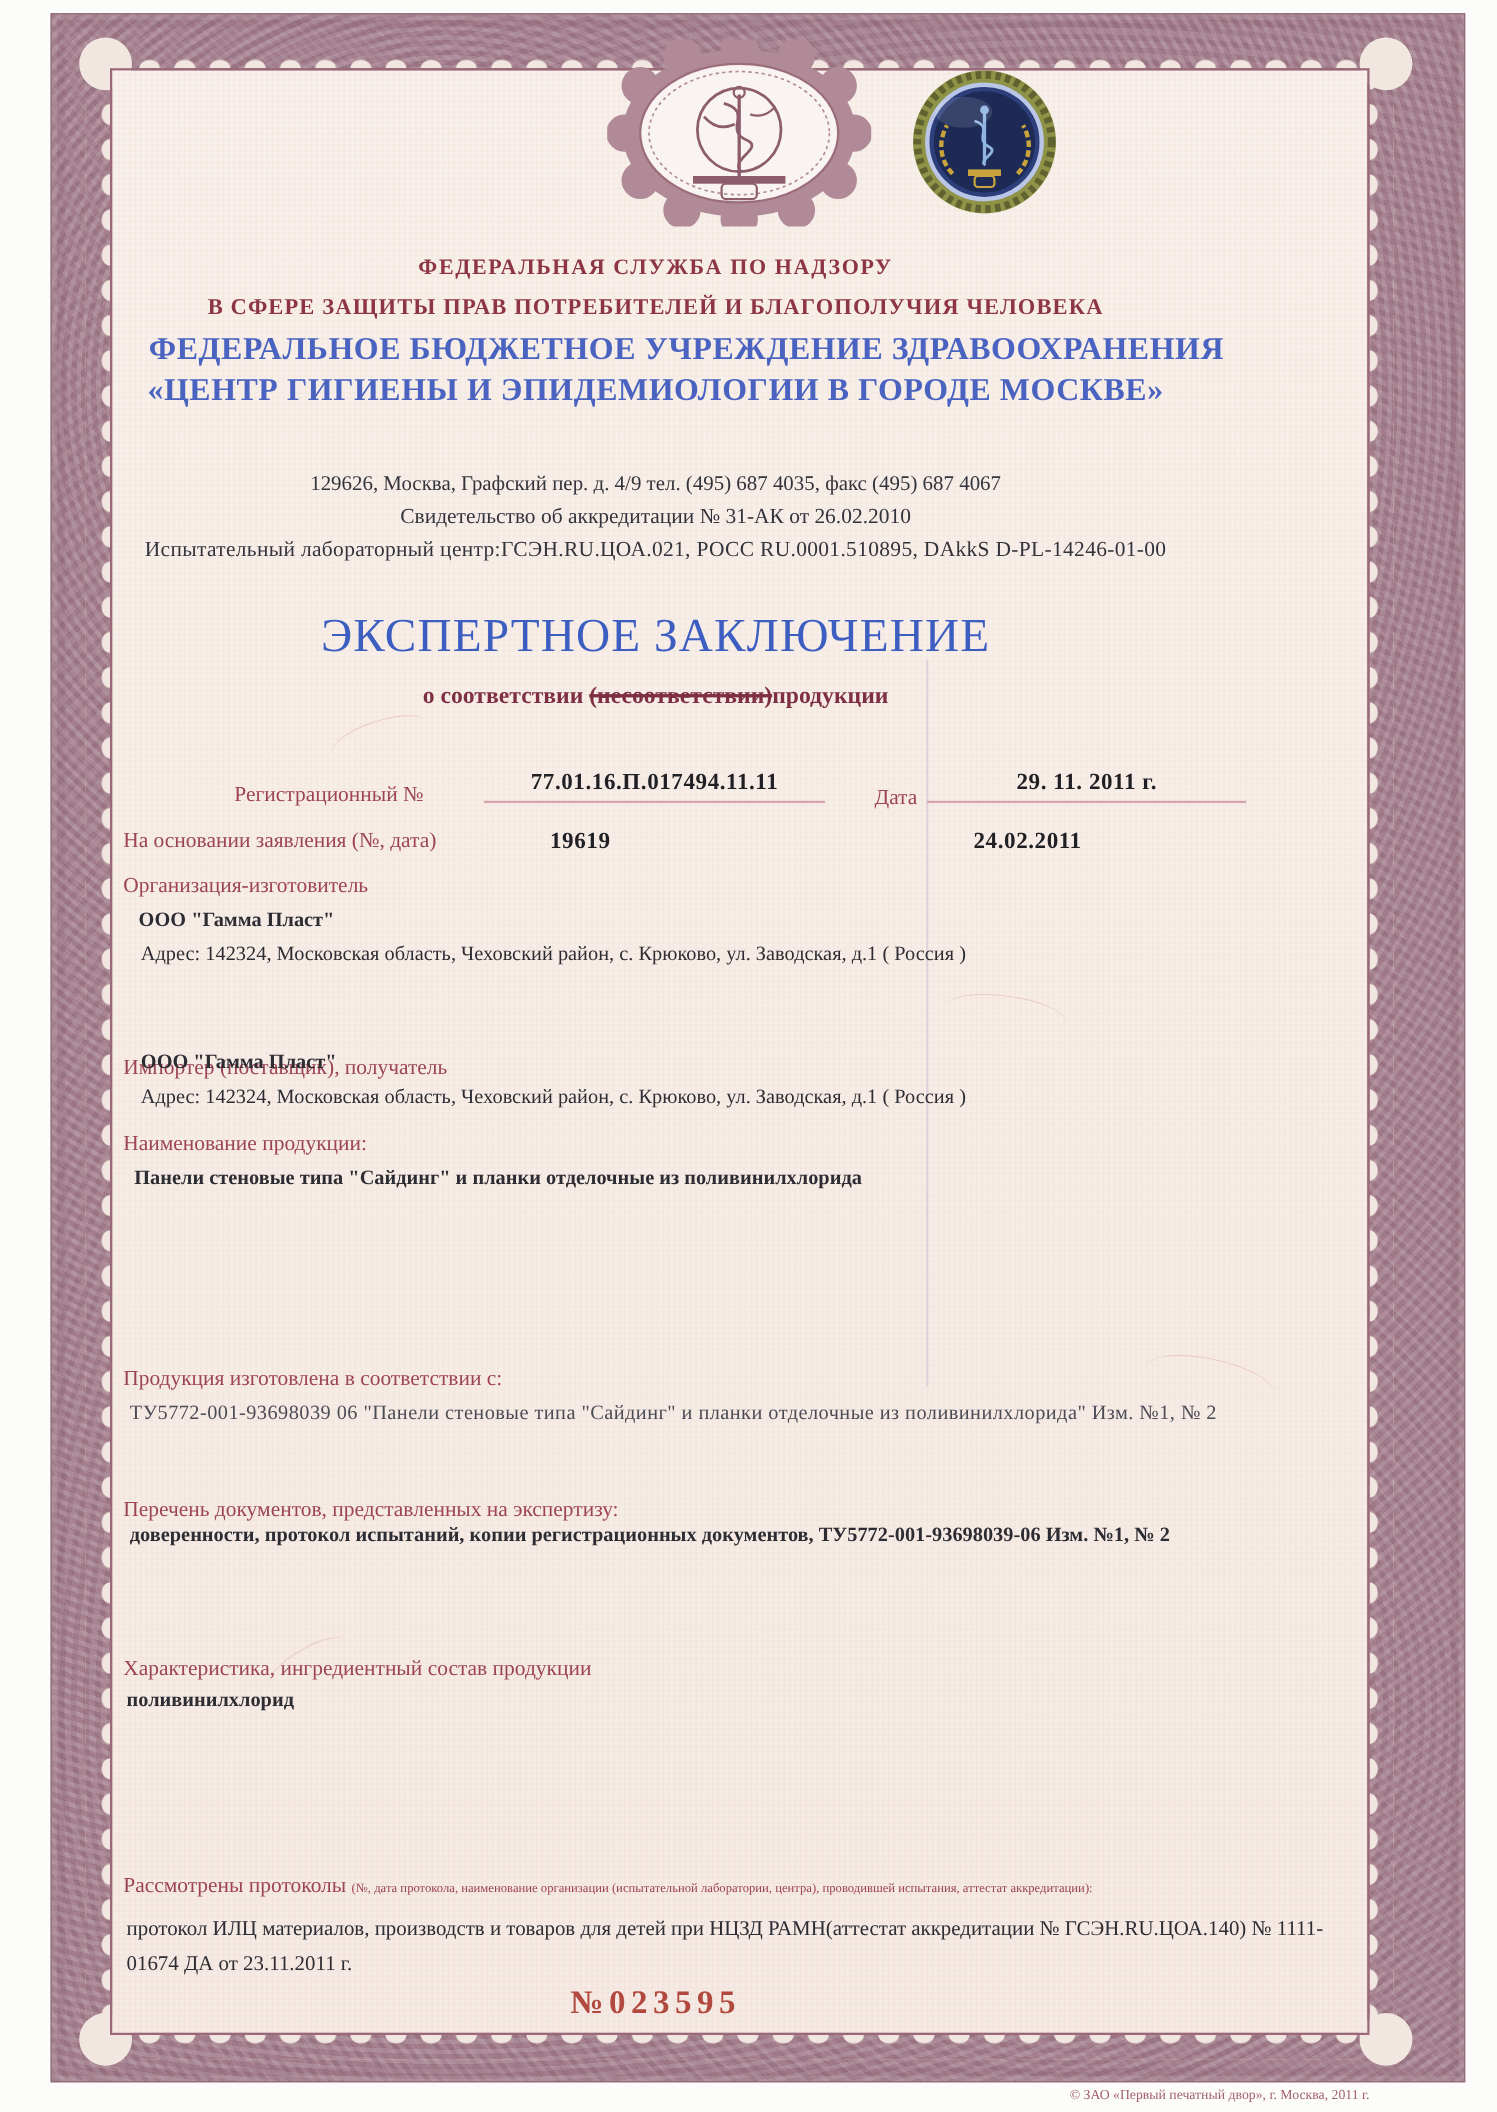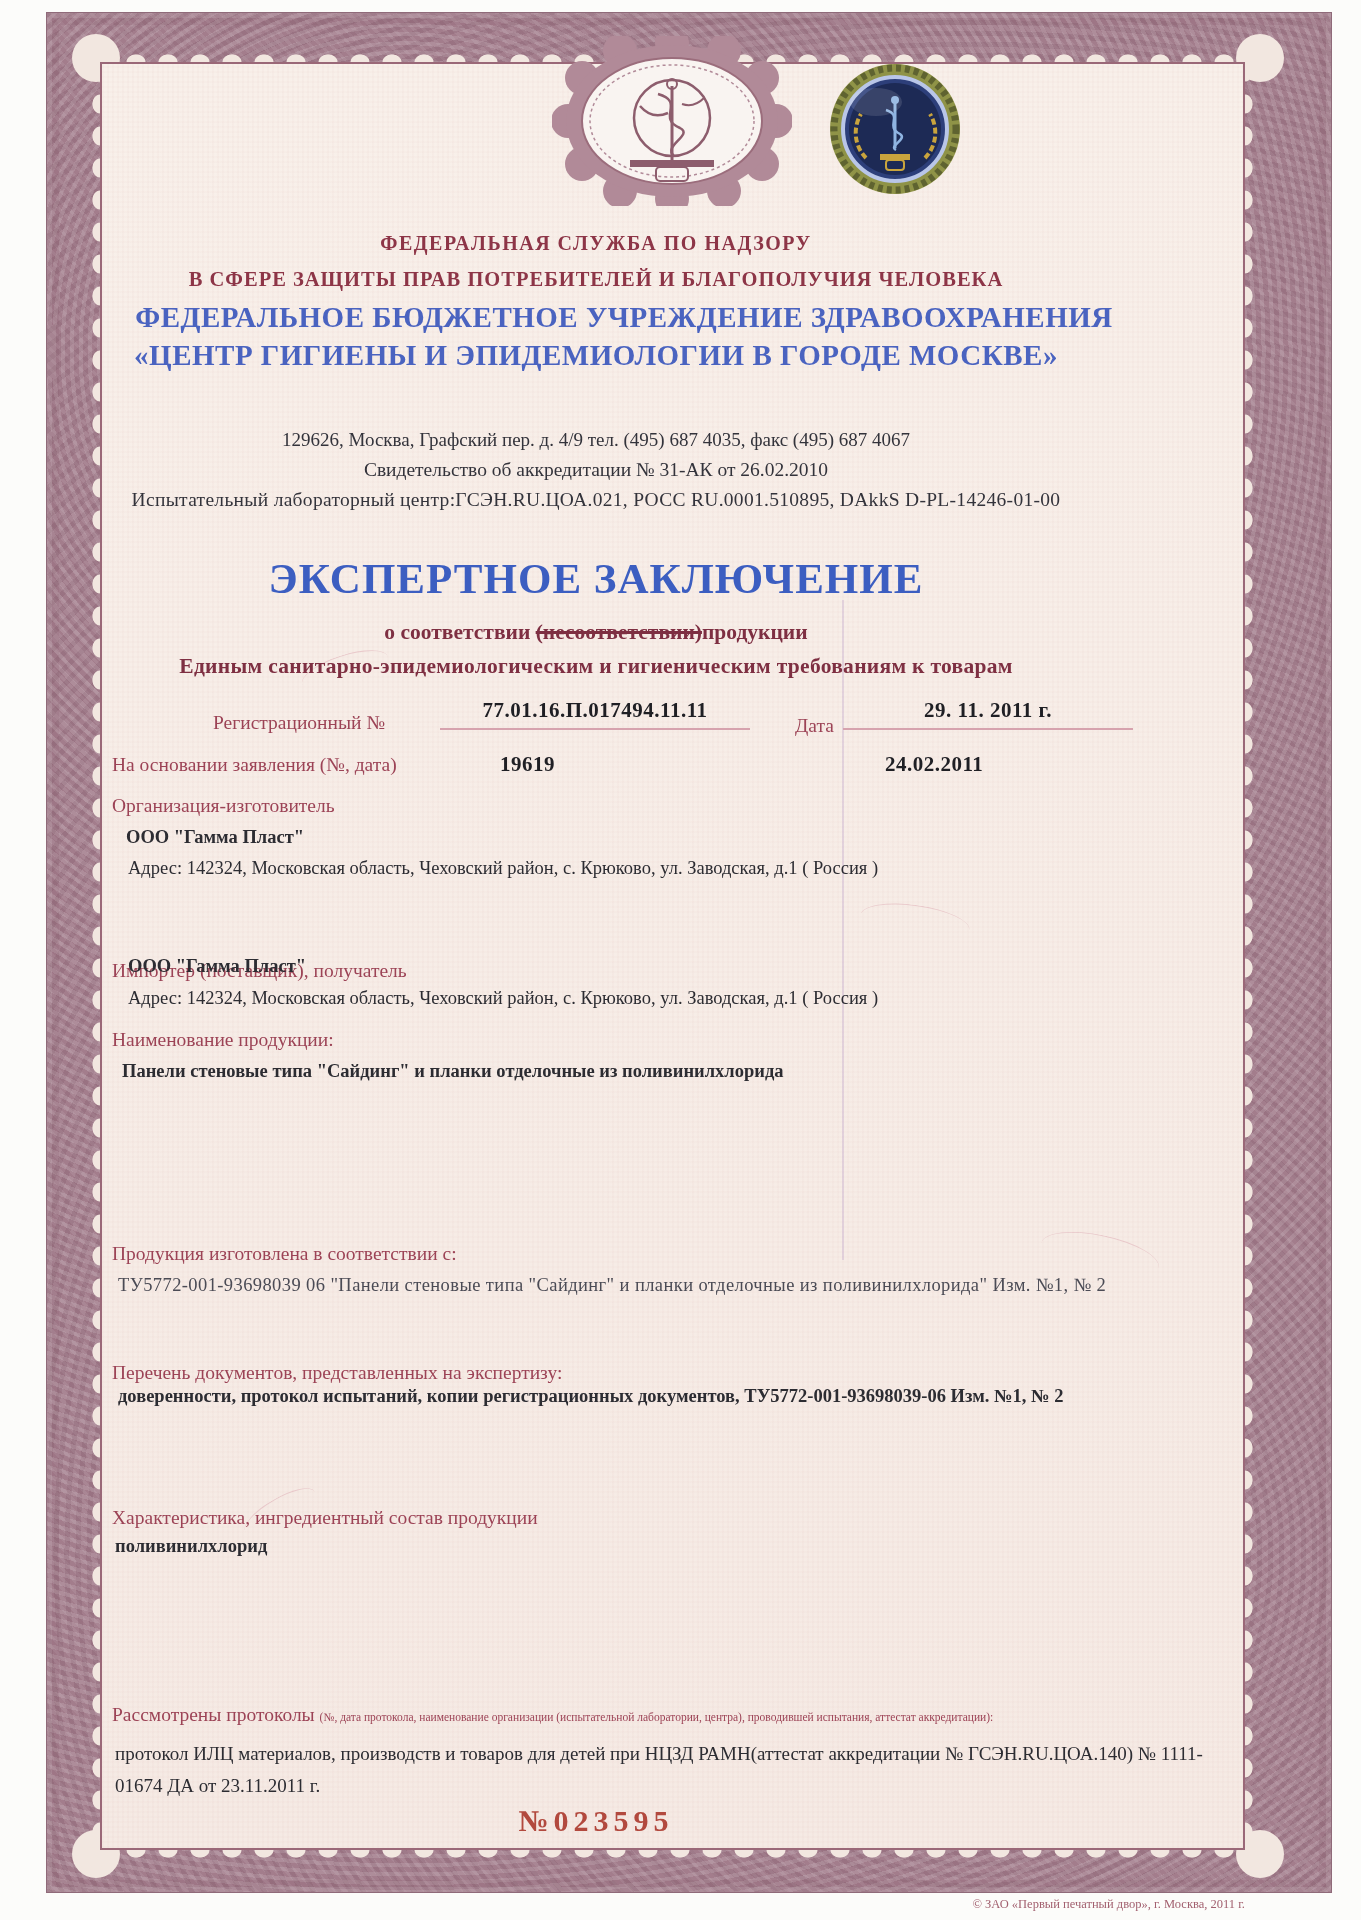--- a/index.html
+++ b/index.html
@@ -49,21 +49,21 @@
   .ctr{left:100px;width:992px;text-align:center;}
   .darkred{color:#8d3547;font-weight:bold;}
   .blue{color:#4a63c0;font-weight:bold;}
   .l-agency1{top:232px;font-size:20px;letter-spacing:1.5px;}
   .l-agency2{top:268px;font-size:20.5px;letter-spacing:1px;}
   .l-org1{top:301px;font-size:29px;letter-spacing:.5px;padding-left:28px;}
   .l-org2{top:339px;font-size:29px;letter-spacing:.5px;}
   .l-addr{top:429px;font-size:19px;color:#33333b;}
   .l-accr{top:459px;font-size:19.5px;color:#33333b;}
   .l-lab{top:489px;font-size:19.5px;color:#33333b;letter-spacing:.3px;}
-  .l-title{top:554px;font-size:43px;color:#3c5ec1;font-weight:bold;letter-spacing:1px;}
+  .l-title{top:554px;font-size:43px;color:#3c5ec1;font-weight:normal;letter-spacing:1px;}
   .l-sub{top:620px;font-size:21.5px;color:#7e2f42;font-weight:bold;}
   .l-sub2{top:654px;font-size:21.5px;color:#7e2f42;font-weight:bold;letter-spacing:.3px;}
   .struck{text-decoration:line-through;text-decoration-thickness:2.5px;}
   .fieldlabel{font-size:19.5px;color:#9c4356;}
   .fieldvalue{font-size:21px;color:#1f1f24;font-weight:bold;letter-spacing:.5px;}
   .uline{border-bottom:2px solid #d6a3ae;text-align:center;padding-bottom:5px;}
   .seclabel{font-size:19.5px;color:#9c4356;}
   .secvalue{font-size:18.5px;color:#2c2c32;}
   .certnum{top:1804px;font-size:30px;color:#b2493e;letter-spacing:5px;font-weight:bold;}
   .footer{top:1897px;left:100px;width:1145px;text-align:right;font-size:12.5px;color:#a2606f;}
@@ -148,21 +148,20 @@
   <div class="t ctr darkred l-agency1">ФЕДЕРАЛЬНАЯ СЛУЖБА ПО НАДЗОРУ</div>
   <div class="t ctr darkred l-agency2">В СФЕРЕ ЗАЩИТЫ ПРАВ ПОТРЕБИТЕЛЕЙ И БЛАГОПОЛУЧИЯ  ЧЕЛОВЕКА</div>
   <div class="t ctr blue l-org1">ФЕДЕРАЛЬНОЕ БЮДЖЕТНОЕ УЧРЕЖДЕНИЕ ЗДРАВООХРАНЕНИЯ</div>
   <div class="t ctr blue l-org2">«ЦЕНТР ГИГИЕНЫ И ЭПИДЕМИОЛОГИИ В ГОРОДЕ МОСКВЕ»</div>
   <div class="t ctr l-addr">129626, Москва, Графский пер. д. 4/9 тел. (495) 687 4035, факс (495) 687 4067</div>
   <div class="t ctr l-accr">Свидетельство об аккредитации № 31-АК от 26.02.2010</div>
   <div class="t ctr l-lab">Испытательный лабораторный центр:ГСЭН.RU.ЦОА.021, РОСС RU.0001.510895, DAkkS D-PL-14246-01-00</div>
 
   <div class="t ctr l-title">ЭКСПЕРТНОЕ ЗАКЛЮЧЕНИЕ</div>
   <div class="t ctr l-sub"><span>о соответствии </span><span class="struck">(несоответствии)</span><span>продукции</span></div>
-  <div class="t ctr l-sub2">Единым санитарно-эпидемиологическим и гигиеническим требованиям к товарам</div>
 
   <div class="t fieldlabel" style="left:213px;top:712px;">Регистрационный №</div>
   <div class="t uline fieldvalue" style="left:440px;top:698px;width:310px;">77.01.16.П.017494.11.11</div>
   <div class="t fieldlabel" style="left:795px;top:715px;">Дата</div>
   <div class="t uline fieldvalue" style="left:843px;top:698px;width:290px;">29. 11. 2011 г.</div>
   <div class="t fieldlabel" style="left:112px;top:754px;">На основании заявления (№, дата)</div>
   <div class="t fieldvalue" style="left:500px;top:752px;">19619</div>
   <div class="t fieldvalue" style="left:885px;top:752px;">24.02.2011</div>
 
   <div class="t seclabel" style="left:112px;top:795px;">Организация-изготовитель</div>

